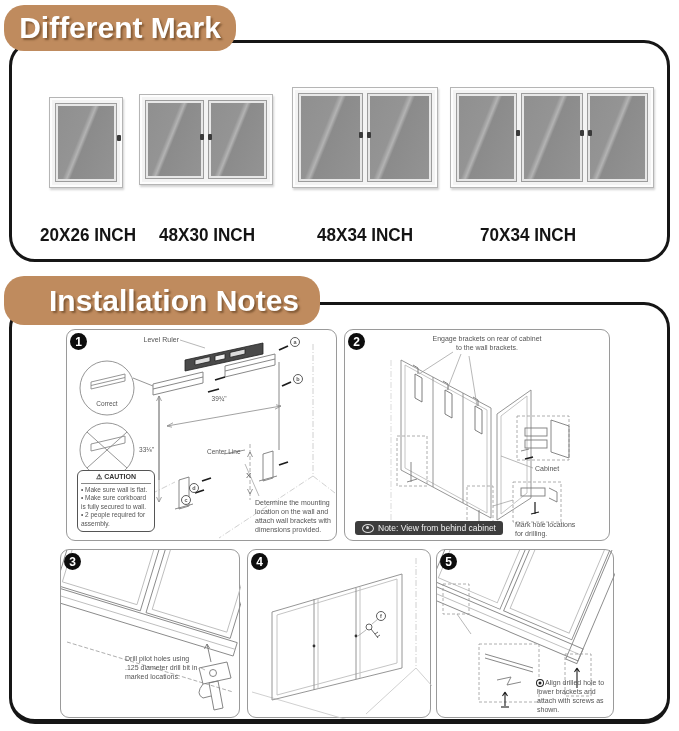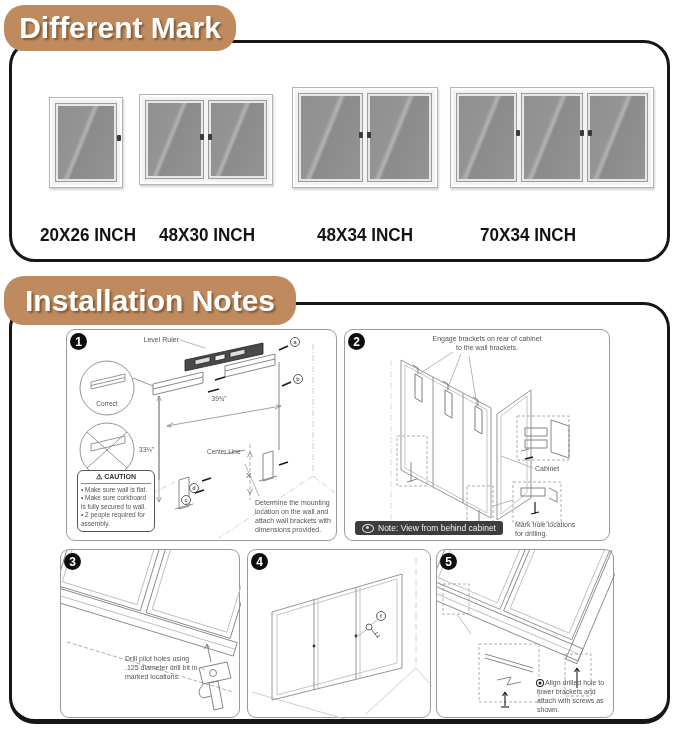--- a/index.html
+++ b/index.html
@@ -5,21 +5,21 @@
   html,body{margin:0;padding:0;background:#fff;}
   .canvas{position:relative;width:679px;height:731px;background:#fff;overflow:hidden;
           font-family:"Liberation Sans",sans-serif;}
   .panel{position:absolute;border:3px solid #161616;border-radius:26px;background:#fff;box-sizing:border-box;}
   #panel-size{left:9px;top:40px;width:661px;height:222px;}
   #panel-install{left:9px;top:302px;width:661px;height:422px;border-bottom-width:5px;}
   .badge{position:absolute;background:#bf8b5e;border-radius:20px;color:#fff;font-weight:bold;
          display:flex;align-items:center;justify-content:center;
          text-shadow:2px 2px 2px rgba(80,50,20,.55);z-index:5;}
   #badge-size{left:4px;top:5px;width:232px;height:46px;font-size:30px;}
-  #badge-install{left:4px;top:276px;width:292px;height:49px;font-size:30px;}
+  #badge-install{left:4px;top:276px;width:292px;height:49px;font-size:30px;padding-left:24px;}
   
   .cab{position:absolute;background:#f3f3f3;border:1px solid #b5b5b5;box-sizing:border-box;
        box-shadow:inset 0 0 0 2px #fdfdfd,1px 2px 2px rgba(0,0,0,.18);
        display:flex;gap:4px;padding:5px;}
   .door{flex:1;border:1px solid #9c9c9c;box-shadow:inset 0 0 0 2px #e7e7e7;
         background:linear-gradient(112deg,#8f8f8f 0%,#949494 40%,#b3b3b3 45%,#8b8b8b 49%,#949494 100%);}
   .lock{position:absolute;width:4px;height:6px;background:#3a3a3a;border-radius:1px;z-index:2;}
   .szlabel{position:absolute;top:224px;height:20px;font-weight:bold;font-size:19px;color:#141414;
            text-align:center;transform:scaleX(.9);letter-spacing:0;white-space:nowrap;}
   

